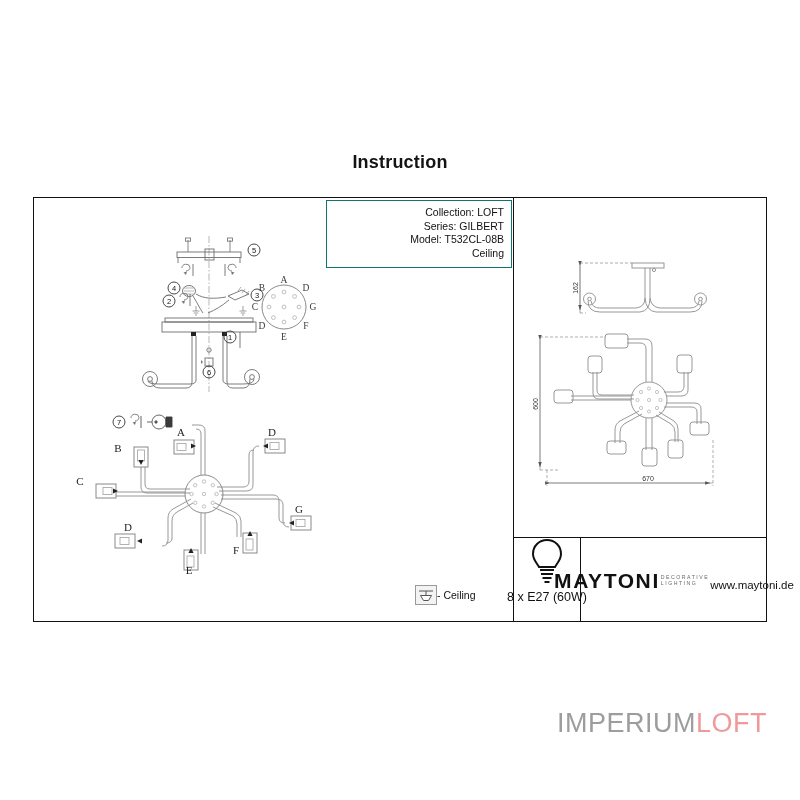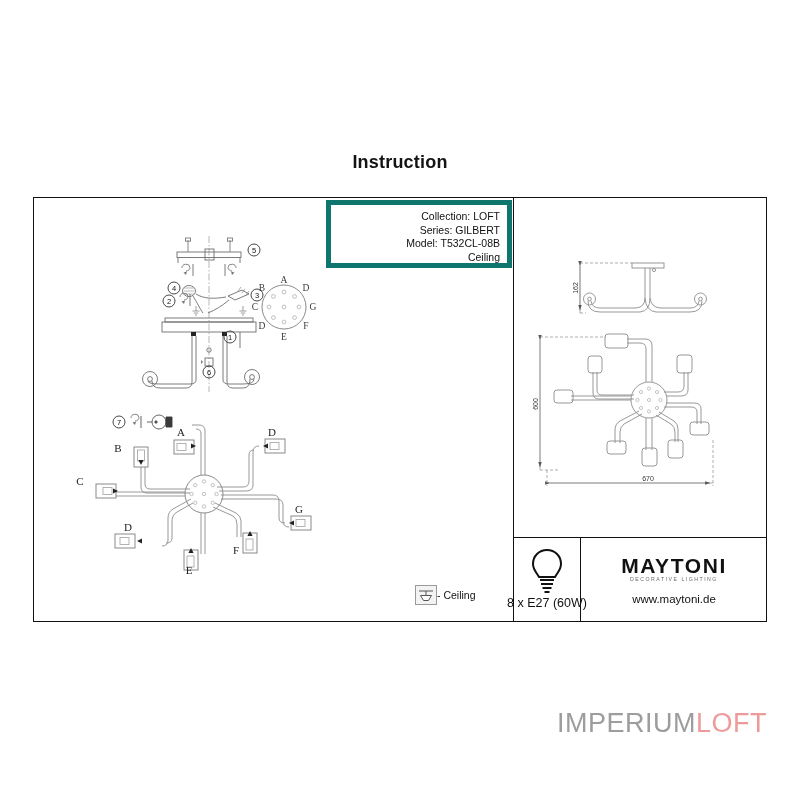--- a/index.html
+++ b/index.html
@@ -15,42 +15,42 @@
   .frame{
     position:absolute;left:33px;top:197px;width:734px;height:425px;
     border:1.6px solid #111;box-sizing:border-box;
   }
   .vdiv{position:absolute;left:513px;top:197px;width:0;height:425px;border-left:1.6px solid #111;}
   .hdiv{position:absolute;left:513px;top:537px;width:254px;height:0;border-top:1.6px solid #111;}
   .hdiv2{position:absolute;left:580px;top:537px;width:0;height:85px;border-left:1.6px solid #111;}
   
   .infobox{
     position:absolute;left:326px;top:200px;width:186px;height:68px;
-    border:5px solid #0f766e;box-sizing:border-box;background:#fff;
+    border:1px solid #0f766e;box-sizing:border-box;background:#fff;
     padding:5px 7px 0 8px;text-align:right;
   }
   .infobox div{font-size:10.5px;line-height:13.5px;color:#111;}
   
   .layer{position:absolute;left:0;top:0;}
   
   .legend{position:absolute;left:415px;top:585px;display:flex;align-items:center;}
   .legend-box{width:22px;height:20px;border:1px solid #9a9a9a;background:#f3f3f3;
     display:flex;align-items:center;justify-content:center;box-sizing:border-box;}
   .legend-txt{font-size:10.5px;color:#111;}
   
   .bulbpanel{
     position:absolute;left:514px;top:538px;width:66px;height:84px;
-    display:flex;flex-direction:column;align-items:center;justify-content:center;
-    padding-bottom:2px;box-sizing:border-box;
+    display:flex;flex-direction:column;align-items:center;justify-content:space-between;
+    padding-bottom:18px;box-sizing:border-box;
   }
   .bulbspec{font-size:12.5px;color:#111;white-space:nowrap;margin-top:2px;}
   
   .maytoni{
     position:absolute;left:581px;top:538px;width:186px;height:84px;
-    display:flex;flex-direction:column;align-items:center;justify-content:center;gap:1px;
+    display:flex;flex-direction:row;align-items:center;justify-content:center;gap:1px;
     box-sizing:border-box;
   }
   .maytoni-word{font-size:21px;font-weight:bold;letter-spacing:1.6px;color:#111;line-height:21px;}
   .maytoni-tag{font-size:5.2px;letter-spacing:1.5px;color:#6a6a6a;margin-top:-1px;}
   .maytoni-url{font-size:11.5px;color:#111;margin-top:10px;}
   
   .watermark{
     position:absolute;left:0;top:708px;width:767px;text-align:right;
     font-size:27px;letter-spacing:.5px;line-height:30px;font-weight:300;
   }

